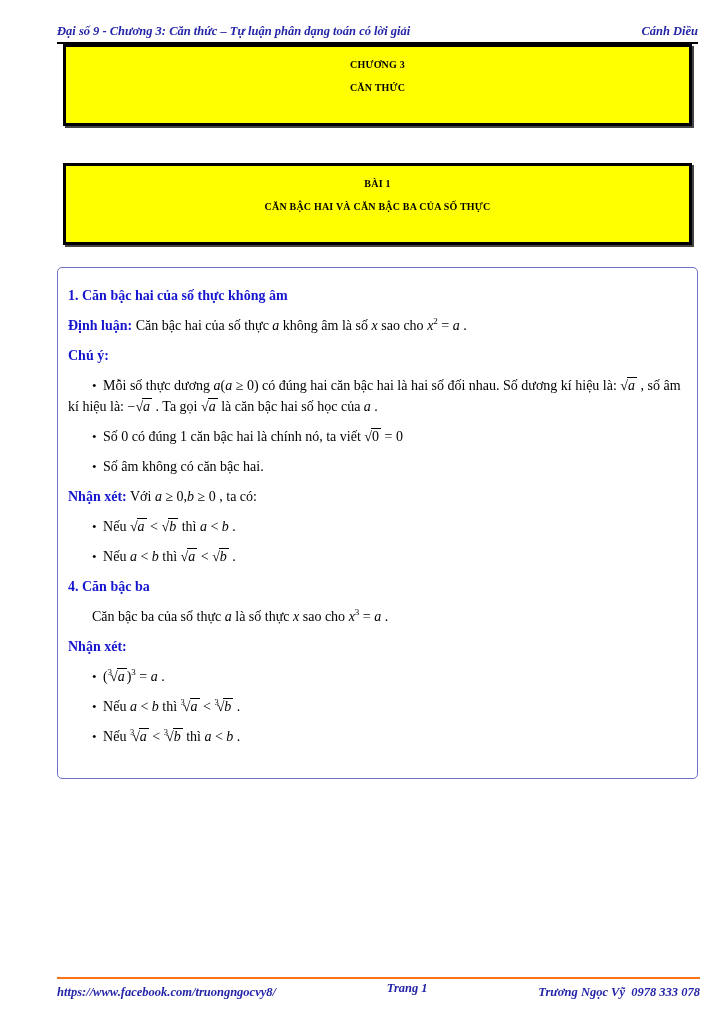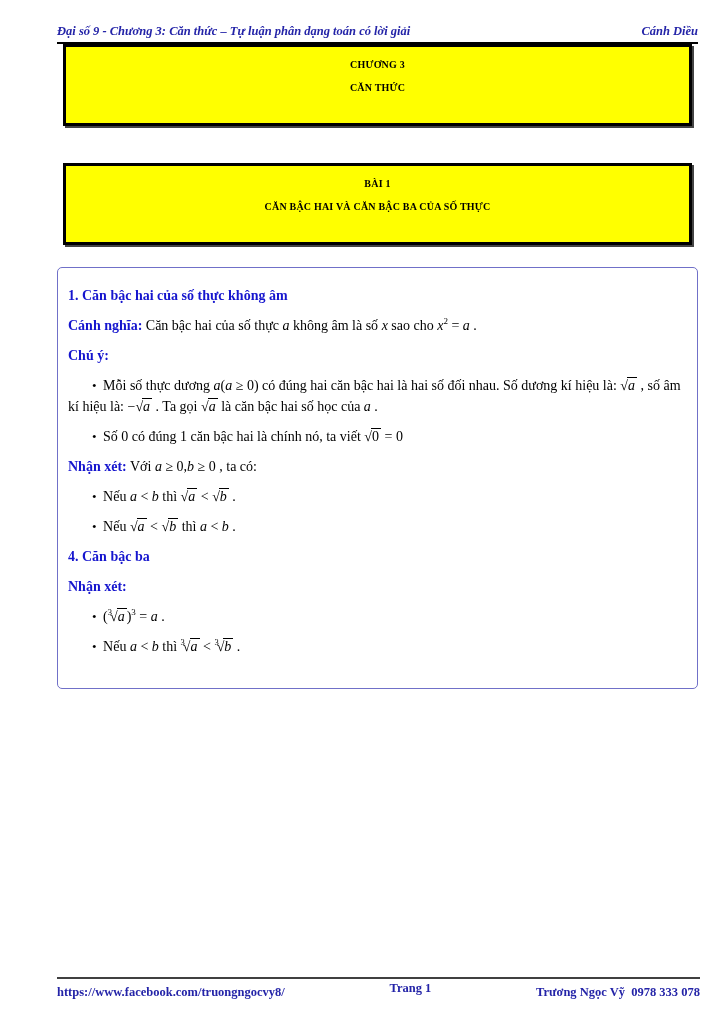--- a/index.html
+++ b/index.html
@@ -42,23 +42,23 @@
   
   i { font-family:"Liberation Serif", serif; }
   sup { font-size:9px; line-height:0; }
   .sqrt { white-space:nowrap; }
   .rad { border-top:1.4px solid #000; padding:0 2px 0 1px; margin-left:-1px; }
   .rootidx { font-size:8.5px; vertical-align:6px; margin-right:-2px; line-height:0; }
 
   
   .footer {
     position:absolute; left:57px; right:24px; top:977px;
-    border-top:2px solid #404040; padding-top:6px;
+    border-top:2px solid #f97316; padding-top:6px;
     display:flex; justify-content:space-between;
-    font-size:12.5px; font-weight:bold; 
+    font-size:12.5px; font-weight:bold; font-style:italic;
     color:var(--header-footer-blue,#2424A8);
   }
   .footer span { white-space:pre-wrap; }
   .fpage { position:relative; top:-4px; }
 </style>
 </head>
 <body>
 
 <div class="page">
 
@@ -72,31 +72,34 @@
     <div class="bline">CĂN THỨC</div>
   </div>
 
   <div class="ybox lesson">
     <div class="bline">BÀI 1</div>
     <div class="bline">CĂN BẬC HAI VÀ CĂN BẬC BA CỦA SỐ THỰC</div>
   </div>
 
   <div class="content">
       <div class="line heading">1. Căn bậc hai của số thực không âm</div>
-      <div class="line para"><b class="kw">Cánh nghĩa:</b> Căn bậc hai của số thực <i>a</i> không âm là số <i>x</i> sao cho <i>x</i><sup>2</sup> = <i>a</i> .</div>
+      <div class="line para"><b class="kw">Định luận:</b> Căn bậc hai của số thực <i>a</i> không âm là số <i>x</i> sao cho <i>x</i><sup>2</sup> = <i>a</i> .</div>
       <div class="line heading">Chú ý:</div>
       <div class="line bullet"><span class="bul">•&nbsp;&nbsp;</span>Mỗi số thực dương <i>a</i>(<i>a</i> ≥ 0) có đúng hai căn bậc hai là hai số đối nhau. Số dương kí hiệu là: <span class="sqrt">√<span class="rad"><i>a</i></span></span> , số âm kí hiệu là: −<span class="sqrt">√<span class="rad"><i>a</i></span></span> . Ta gọi <span class="sqrt">√<span class="rad"><i>a</i></span></span> là căn bậc hai số học của <i>a</i> .</div>
       <div class="line bullet"><span class="bul">•&nbsp;&nbsp;</span>Số 0 có đúng 1 căn bậc hai là chính nó, ta viết <span class="sqrt">√<span class="rad">0</span></span> = 0</div>
+      <div class="line bullet"><span class="bul">•&nbsp;&nbsp;</span>Số âm không có căn bậc hai.</div>
       <div class="line para"><b class="kw">Nhận xét:</b> Với <i>a</i> ≥ 0,<i>b</i> ≥ 0 , ta có:</div>
+      <div class="line bullet"><span class="bul">•&nbsp;&nbsp;</span>Nếu <span class="sqrt">√<span class="rad"><i>a</i></span></span> &lt; <span class="sqrt">√<span class="rad"><i>b</i></span></span> thì <i>a</i> &lt; <i>b</i> .</div>
       <div class="line bullet"><span class="bul">•&nbsp;&nbsp;</span>Nếu <i>a</i> &lt; <i>b</i> thì <span class="sqrt">√<span class="rad"><i>a</i></span></span> &lt; <span class="sqrt">√<span class="rad"><i>b</i></span></span> .</div>
-      <div class="line bullet"><span class="bul">•&nbsp;&nbsp;</span>Nếu <span class="sqrt">√<span class="rad"><i>a</i></span></span> &lt; <span class="sqrt">√<span class="rad"><i>b</i></span></span> thì <i>a</i> &lt; <i>b</i> .</div>
       <div class="line heading">4. Căn bậc ba</div>
+      <div class="line indent">Căn bậc ba của số thực <i>a</i> là số thực <i>x</i> sao cho <i>x</i><sup>3</sup> = <i>a</i> .</div>
       <div class="line heading">Nhận xét:</div>
       <div class="line bullet"><span class="bul">•&nbsp;&nbsp;</span>(<span class="sqrt"><sup class="rootidx">3</sup>√<span class="rad"><i>a</i></span></span>)<sup>3</sup> = <i>a</i> .</div>
       <div class="line bullet"><span class="bul">•&nbsp;&nbsp;</span>Nếu <i>a</i> &lt; <i>b</i> thì <span class="sqrt"><sup class="rootidx">3</sup>√<span class="rad"><i>a</i></span></span> &lt; <span class="sqrt"><sup class="rootidx">3</sup>√<span class="rad"><i>b</i></span></span> .</div>
+      <div class="line bullet"><span class="bul">•&nbsp;&nbsp;</span>Nếu <span class="sqrt"><sup class="rootidx">3</sup>√<span class="rad"><i>a</i></span></span> &lt; <span class="sqrt"><sup class="rootidx">3</sup>√<span class="rad"><i>b</i></span></span> thì <i>a</i> &lt; <i>b</i> .</div>
     </div>
 
   <div class="footer">
     <span>https://www.facebook.com/truongngocvy8/</span>
     <span class="fpage">Trang 1</span>
     <span>Trương Ngọc Vỹ  0978 333 078</span>
   </div>
 
 </div>
 

